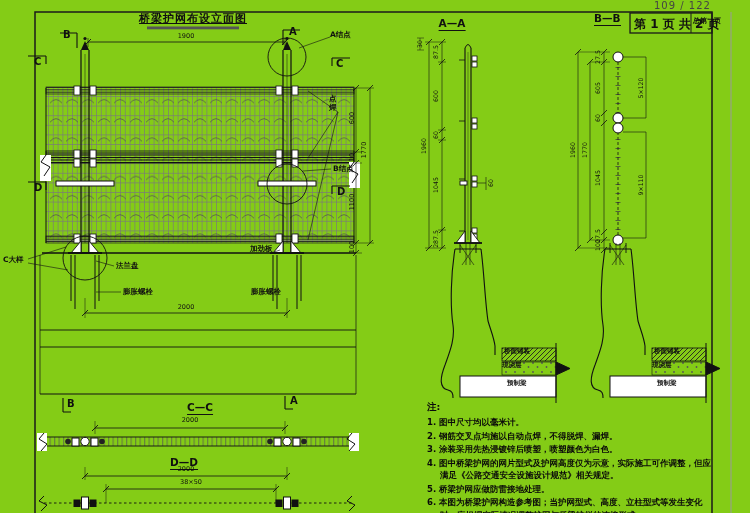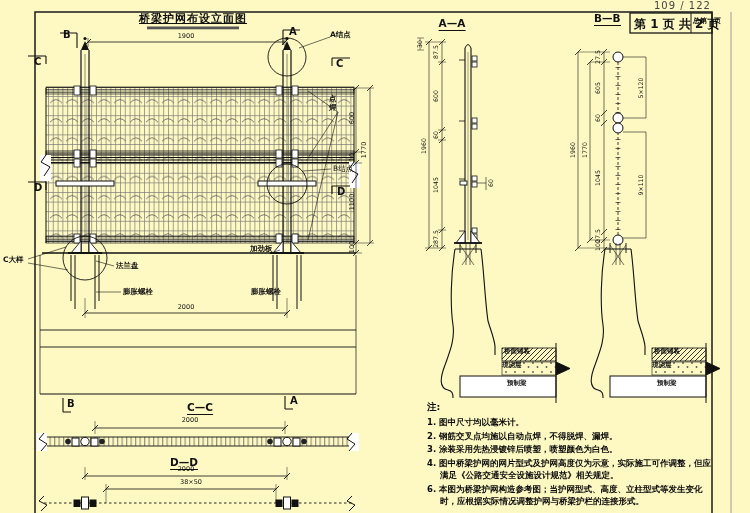--- a/index.html
+++ b/index.html
@@ -1,16 +1,16 @@
 <!DOCTYPE html>
 <html><head>
 <meta charset="utf-8">
 <style>
   html,body{margin:0;padding:0;background:#ffffff;}
-  #canvas{position:relative;width:750px;height:513px;background:#fef9c3;overflow:hidden;
+  #canvas{position:relative;width:750px;height:513px;background:#84cc16;overflow:hidden;
           font-family:"DejaVu Sans","Liberation Sans",sans-serif;}
   #linework{position:absolute;left:0;top:0;}
   .lbl{position:absolute;font-size:6.5px;color:#101010;white-space:nowrap;line-height:1;}
   .cjk{font-size:7.5px;}
   .c{transform:translateX(-50%);}
   .v{transform:translate(-50%,-50%) rotate(-90deg);}
   .mk{font-weight:bold;font-size:10px;}
   .sec{font-weight:bold;font-size:10.5px;border-bottom:1.4px solid #111;padding-bottom:1px;}
   .bigtitle{font-weight:bold;font-size:11px;letter-spacing:1px;}
   .stack{width:9px;white-space:normal;font-size:7.5px;line-height:8.5px;}
@@ -270,21 +270,21 @@
   <div class="lbl mk" style="left:34px;top:57px;">C</div>
   <div class="lbl mk" style="left:336px;top:59px;">C</div>
   <div class="lbl stack" style="left:329px;top:95px;font-weight:bold;">点焊</div>
   <div class="lbl v" style="left:352px;top:118px;">600</div>
   <div class="lbl v" style="left:352px;top:157px;">10</div>
   <div class="lbl v" style="left:352px;top:202px;">1100</div>
   <div class="lbl v" style="left:352px;top:247px;">100</div>
   <div class="lbl v" style="left:364px;top:150px;">1770</div>
   <div class="lbl mk" style="left:34px;top:183px;">D</div>
   <div class="lbl mk" style="left:337px;top:187px;">D</div>
-  <div class="lbl cjk" style="left:333px;top:165px;font-weight:normal;">B结点</div>
+  <div class="lbl cjk" style="left:333px;top:165px;font-weight:bold;">B结点</div>
   <div class="lbl cjk" style="left:250px;top:245px;font-weight:bold;">加劲板</div>
   <div class="lbl cjk" style="left:3px;top:256px;font-weight:bold;">C大样</div>
   <div class="lbl cjk" style="left:116px;top:262px;font-weight:bold;">法兰盘</div>
   <div class="lbl cjk" style="left:123px;top:288px;font-weight:bold;">膨胀螺栓</div>
   <div class="lbl cjk" style="left:251px;top:288px;font-weight:bold;">膨胀螺栓</div>
   <div class="lbl c" style="left:186px;top:304px;">2000</div>
 
   <div class="lbl mk" style="left:67px;top:399px;">B</div>
   <div class="lbl mk" style="left:290px;top:396px;">A</div>
   <div class="lbl sec c" style="left:200px;top:402px;">C—C</div>
@@ -321,16 +321,17 @@
   <div class="lbl" style="left:654px;top:348px;font-size:6.5px;font-weight:bold;">桥面铺装</div>
   <div class="lbl" style="left:652px;top:362px;font-size:6.5px;font-weight:bold;">现浇层</div>
   <div class="lbl" style="left:657px;top:380px;font-size:6.5px;font-weight:bold;">预制梁</div>
 
   <div class="notes">
     <div class="h">注:</div>
     <div class="note">1. 图中尺寸均以毫米计。</div>
     <div class="note">2. 钢筋交叉点均施以自动点焊，不得脱焊、漏焊。</div>
     <div class="note">3. 涂装采用先热浸镀锌后喷塑，喷塑颜色为白色。</div>
     <div class="note">4. 图中桥梁护网的网片型式及护网高度仅为示意，实际施工可作调整，但应满足《公路交通安全设施设计规范》相关规定。</div>
+    <div class="note">5. 桥梁护网应做防雷接地处理。</div>
     <div class="note">6. 本图为桥梁护网构造参考图；当护网型式、高度、立柱型式等发生变化时，应根据实际情况调整护网与桥梁护栏的连接形式。</div>
   </div>
 
 </div>
 
 </body></html>

